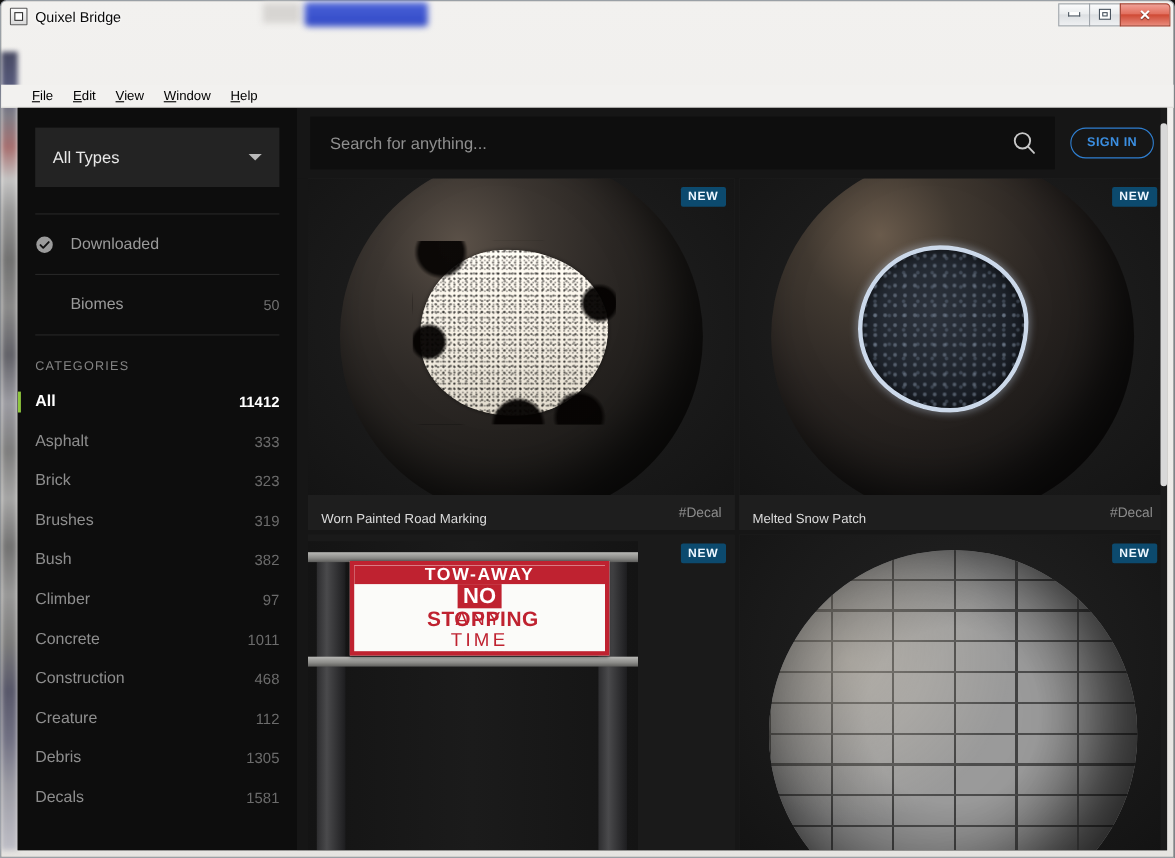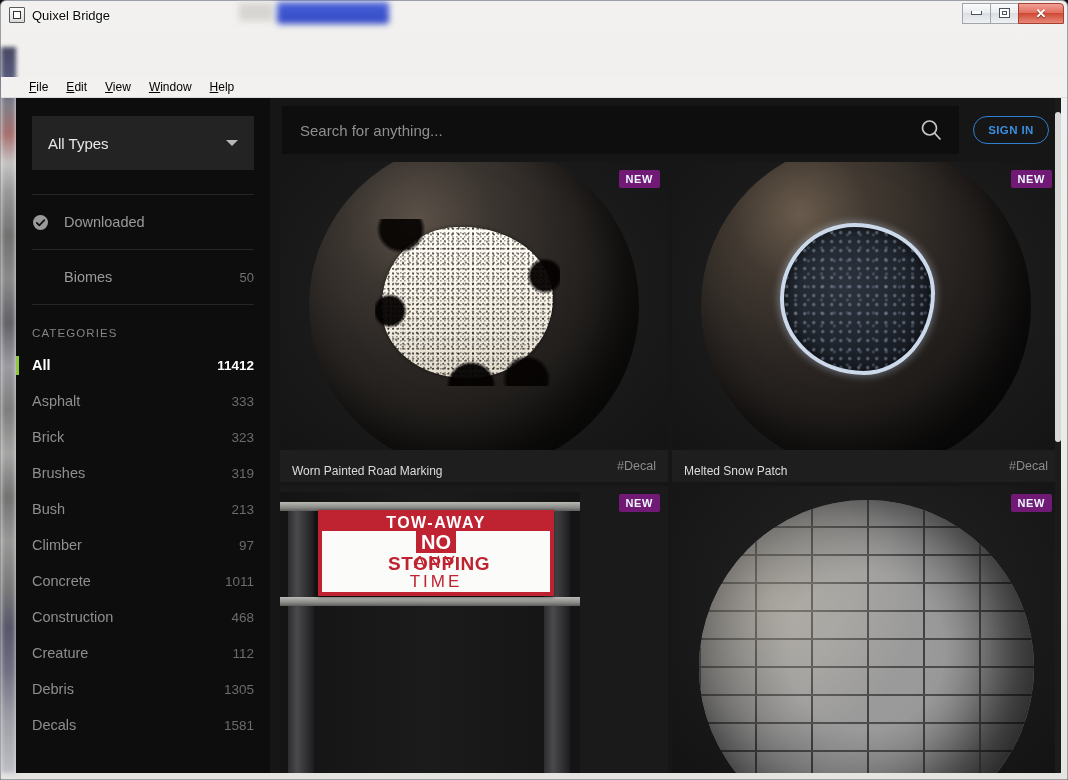--- a/index.html
+++ b/index.html
@@ -247,21 +247,21 @@
     cursor: pointer;
     display: flex; flex-direction: column;
   }
   .card .thumb {
     flex: 1 1 auto;
     position: relative; overflow: hidden;
     background: #1d1d1d;
   }
   .badge-new {
     position: absolute; right: 8px; top: 8px;
-    background: #701a75; color: #eef7ff;
+    background: #0c4a6e; color: #eef7ff;
     font-size: 11px; font-weight: bold; letter-spacing: .6px;
     padding: 3px 7px 3px 7px;
     border-radius: 2px; z-index: 5;
   }
   .card .caption {
     flex: 0 0 32px;
     display: flex; align-items: center; justify-content: space-between;
     padding: 0 12px;
     background: #1e1e1e;
   }
@@ -518,21 +518,21 @@
           <span class="cat-count">323</span>
         </div>
         <div class="cat-row">
 
           <span class="cat-name">Brushes</span>
           <span class="cat-count">319</span>
         </div>
         <div class="cat-row">
 
           <span class="cat-name">Bush</span>
-          <span class="cat-count">213</span>
+          <span class="cat-count">382</span>
         </div>
         <div class="cat-row">
 
           <span class="cat-name">Climber</span>
           <span class="cat-count">97</span>
         </div>
         <div class="cat-row">
 
           <span class="cat-name">Concrete</span>
           <span class="cat-count">1011</span>

